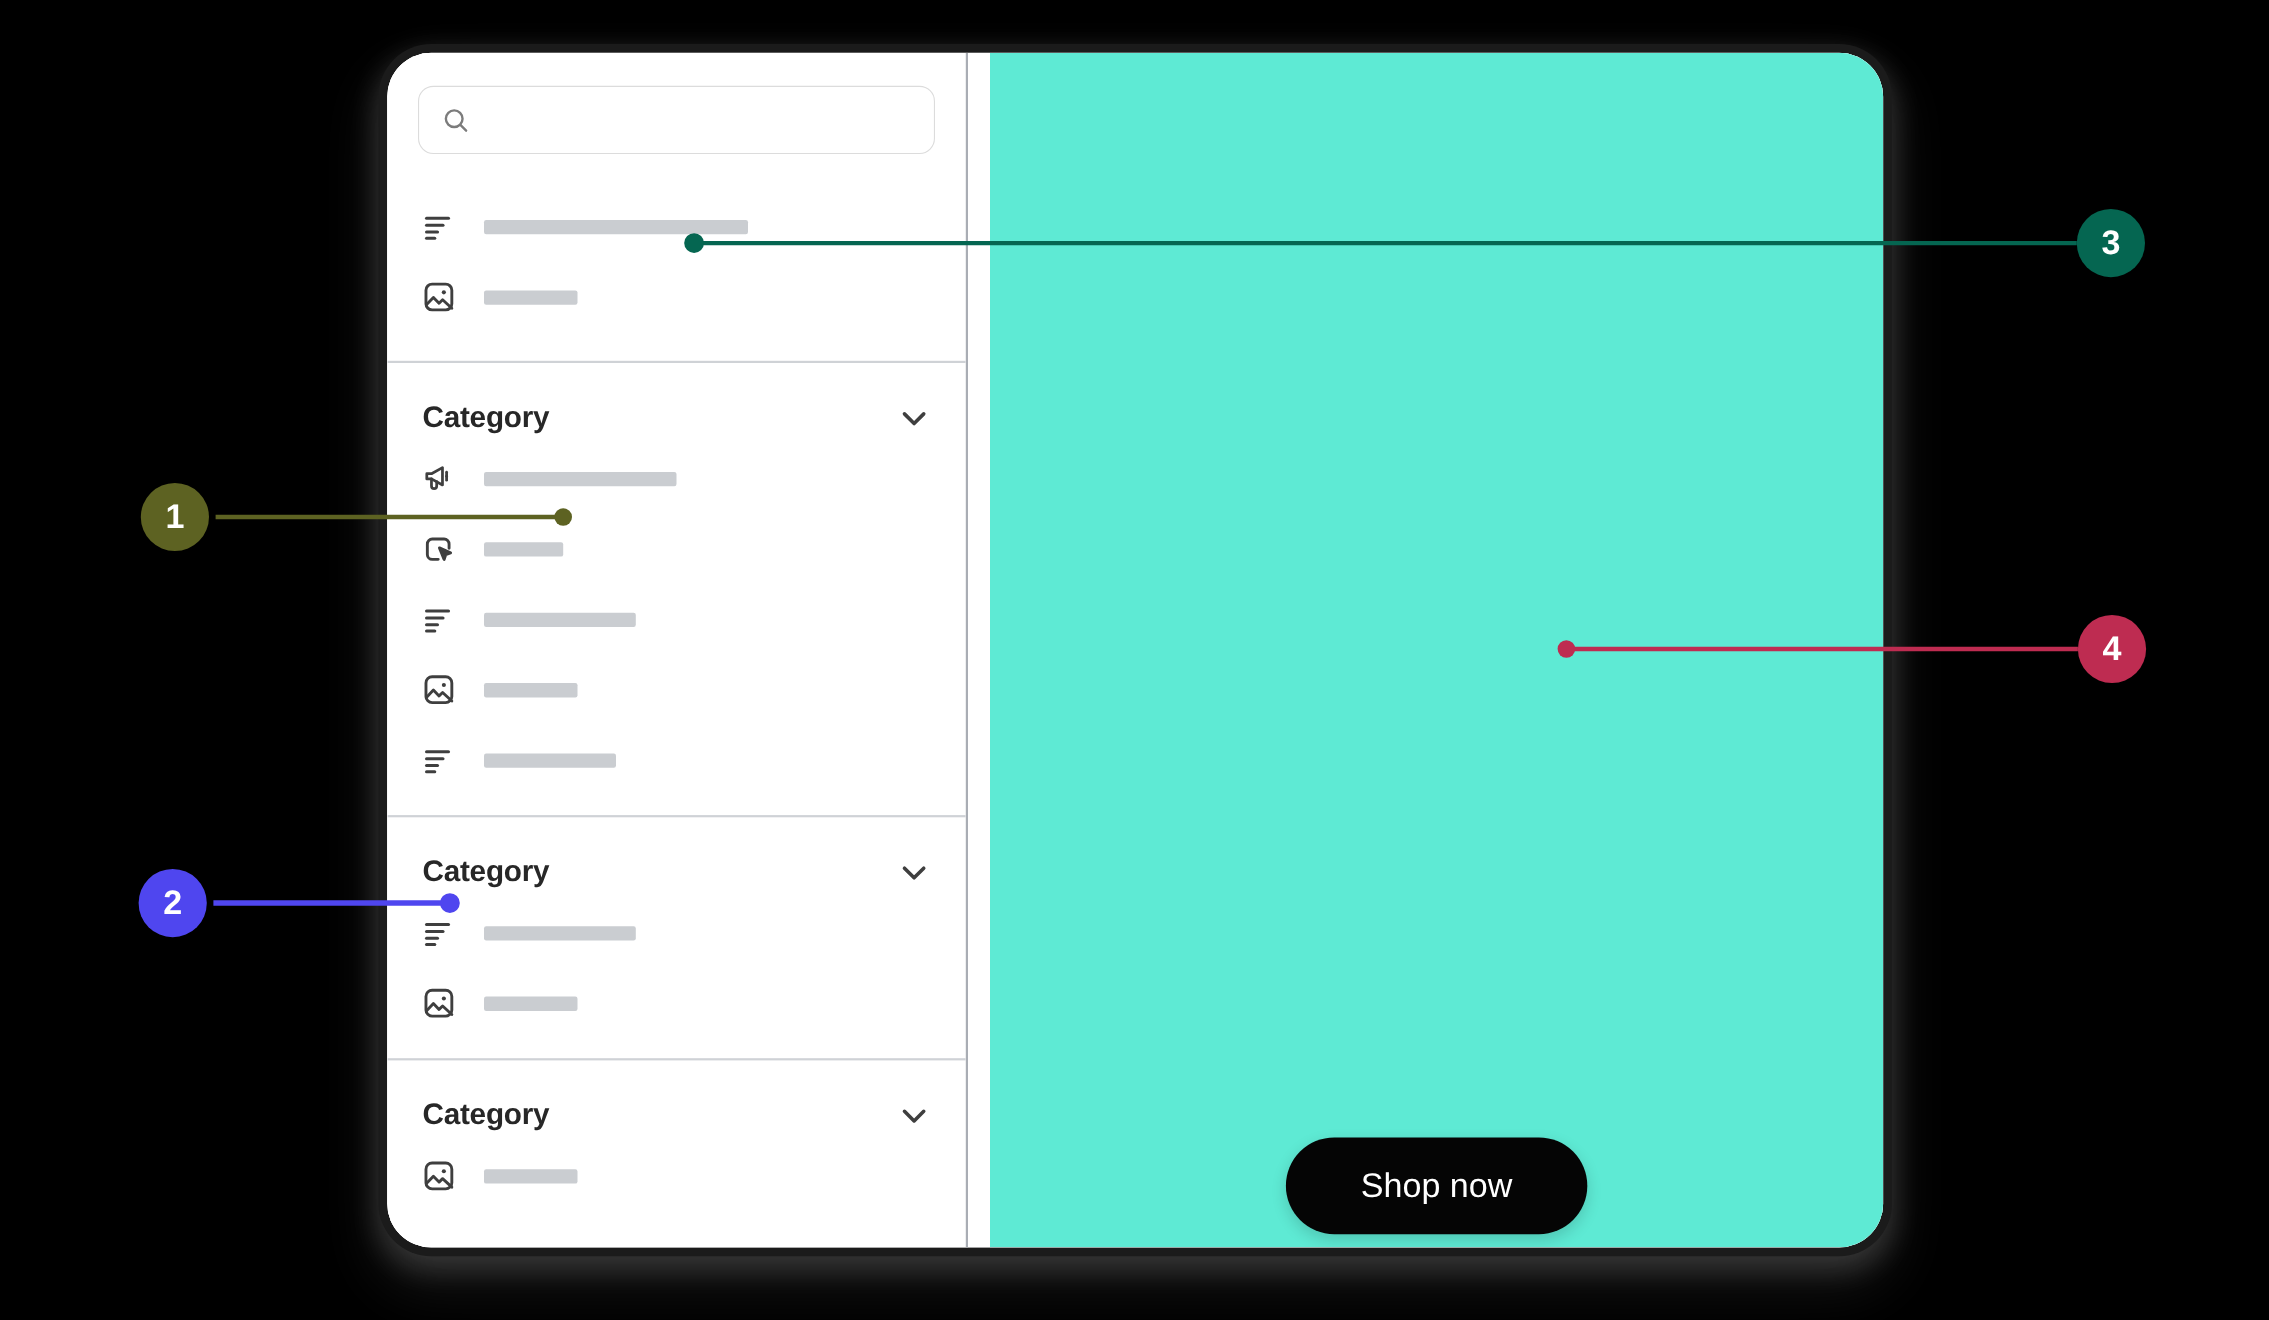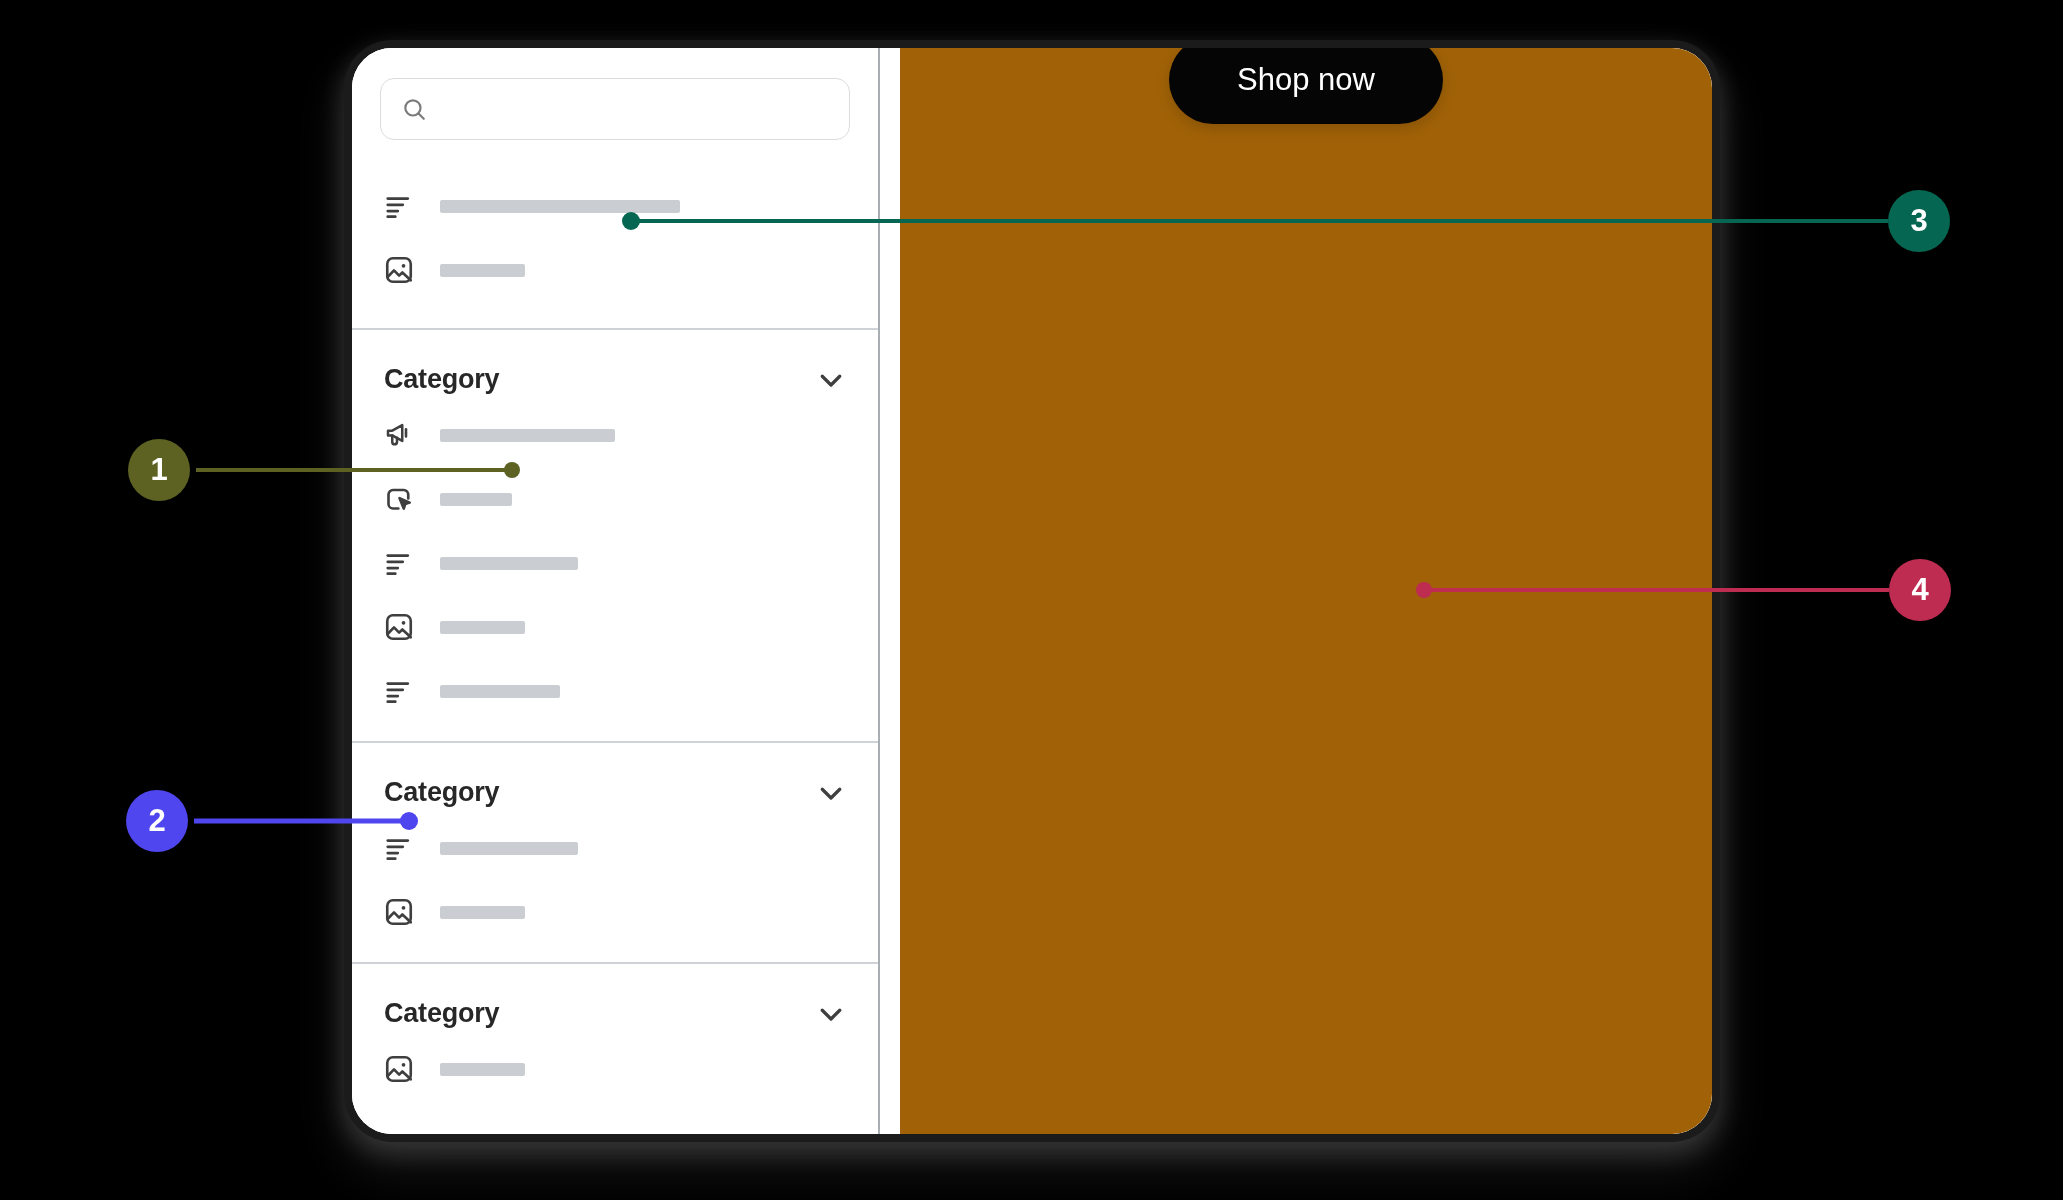--- a/index.html
+++ b/index.html
@@ -110,24 +110,24 @@
   }
   .bar {
     height: 13px;
     border-radius: 2px;
     background: #cacdd1;
   }
 
   
   .main {
     flex: 1 1 auto;
-    background: #a16207;
-    position: relative;
-    display: flex;
-    align-items: flex-start;
+    background: #5eead4;
+    position: relative;
+    display: flex;
+    align-items: flex-end;
     justify-content: center;
     margin-left: 20px;
   }
 
   .shop-btn {
     background: #050505;
     color: #ffffff;
     border: 0;
     border-radius: 999px;
     font-family: "Liberation Sans", sans-serif;

